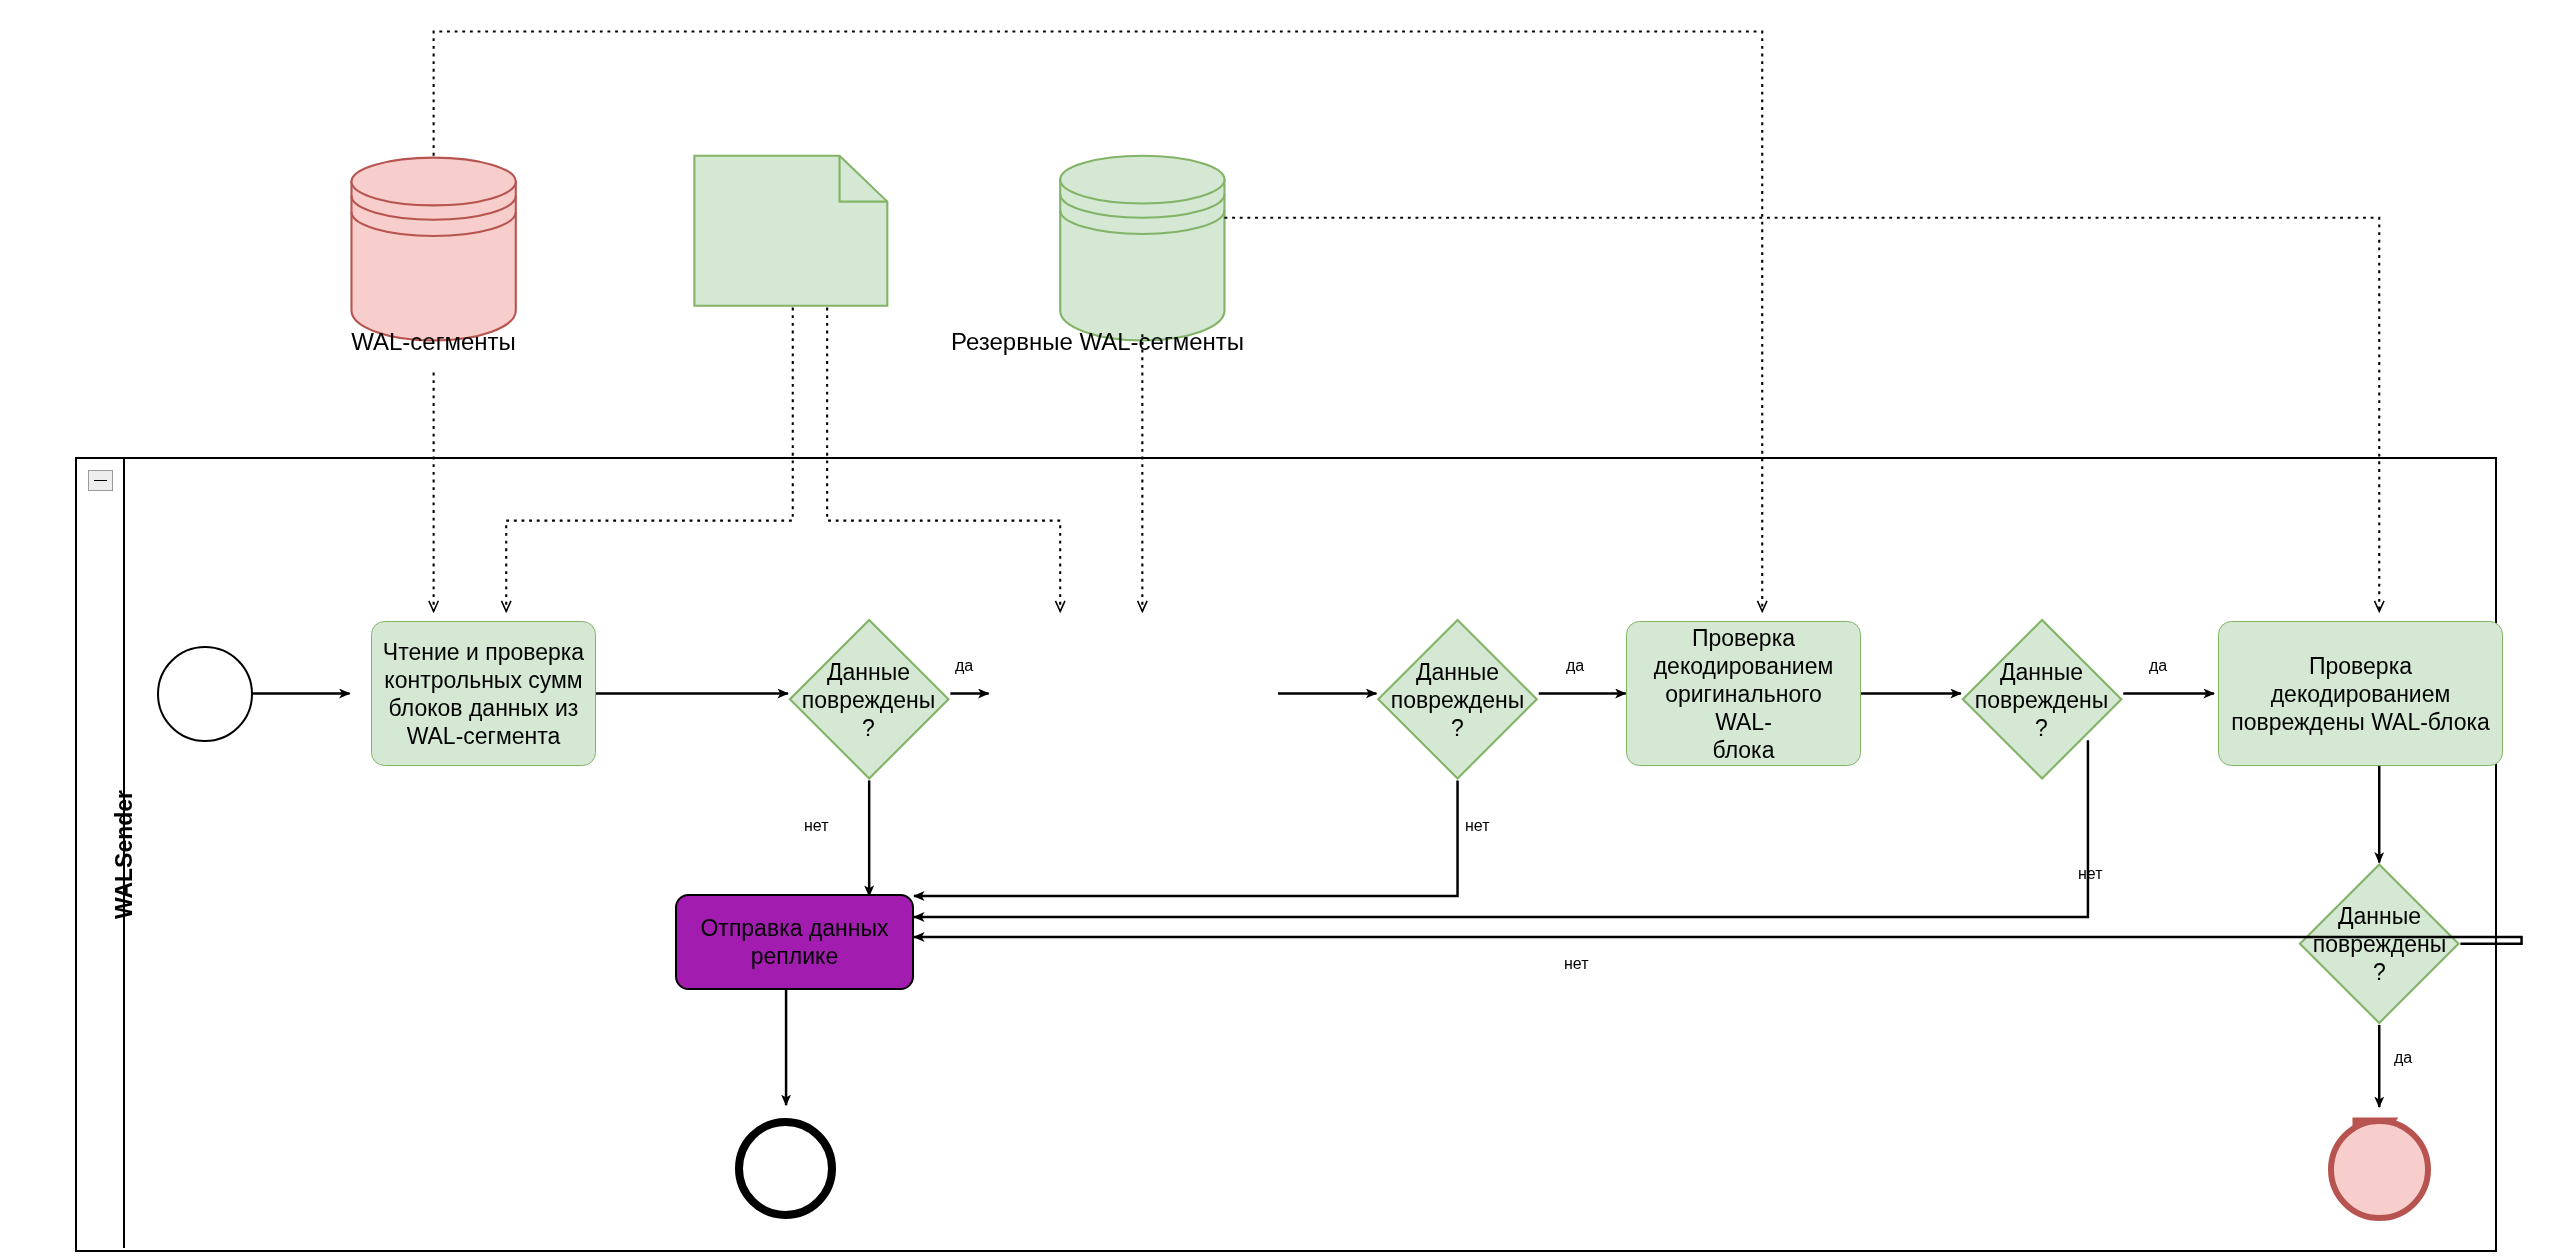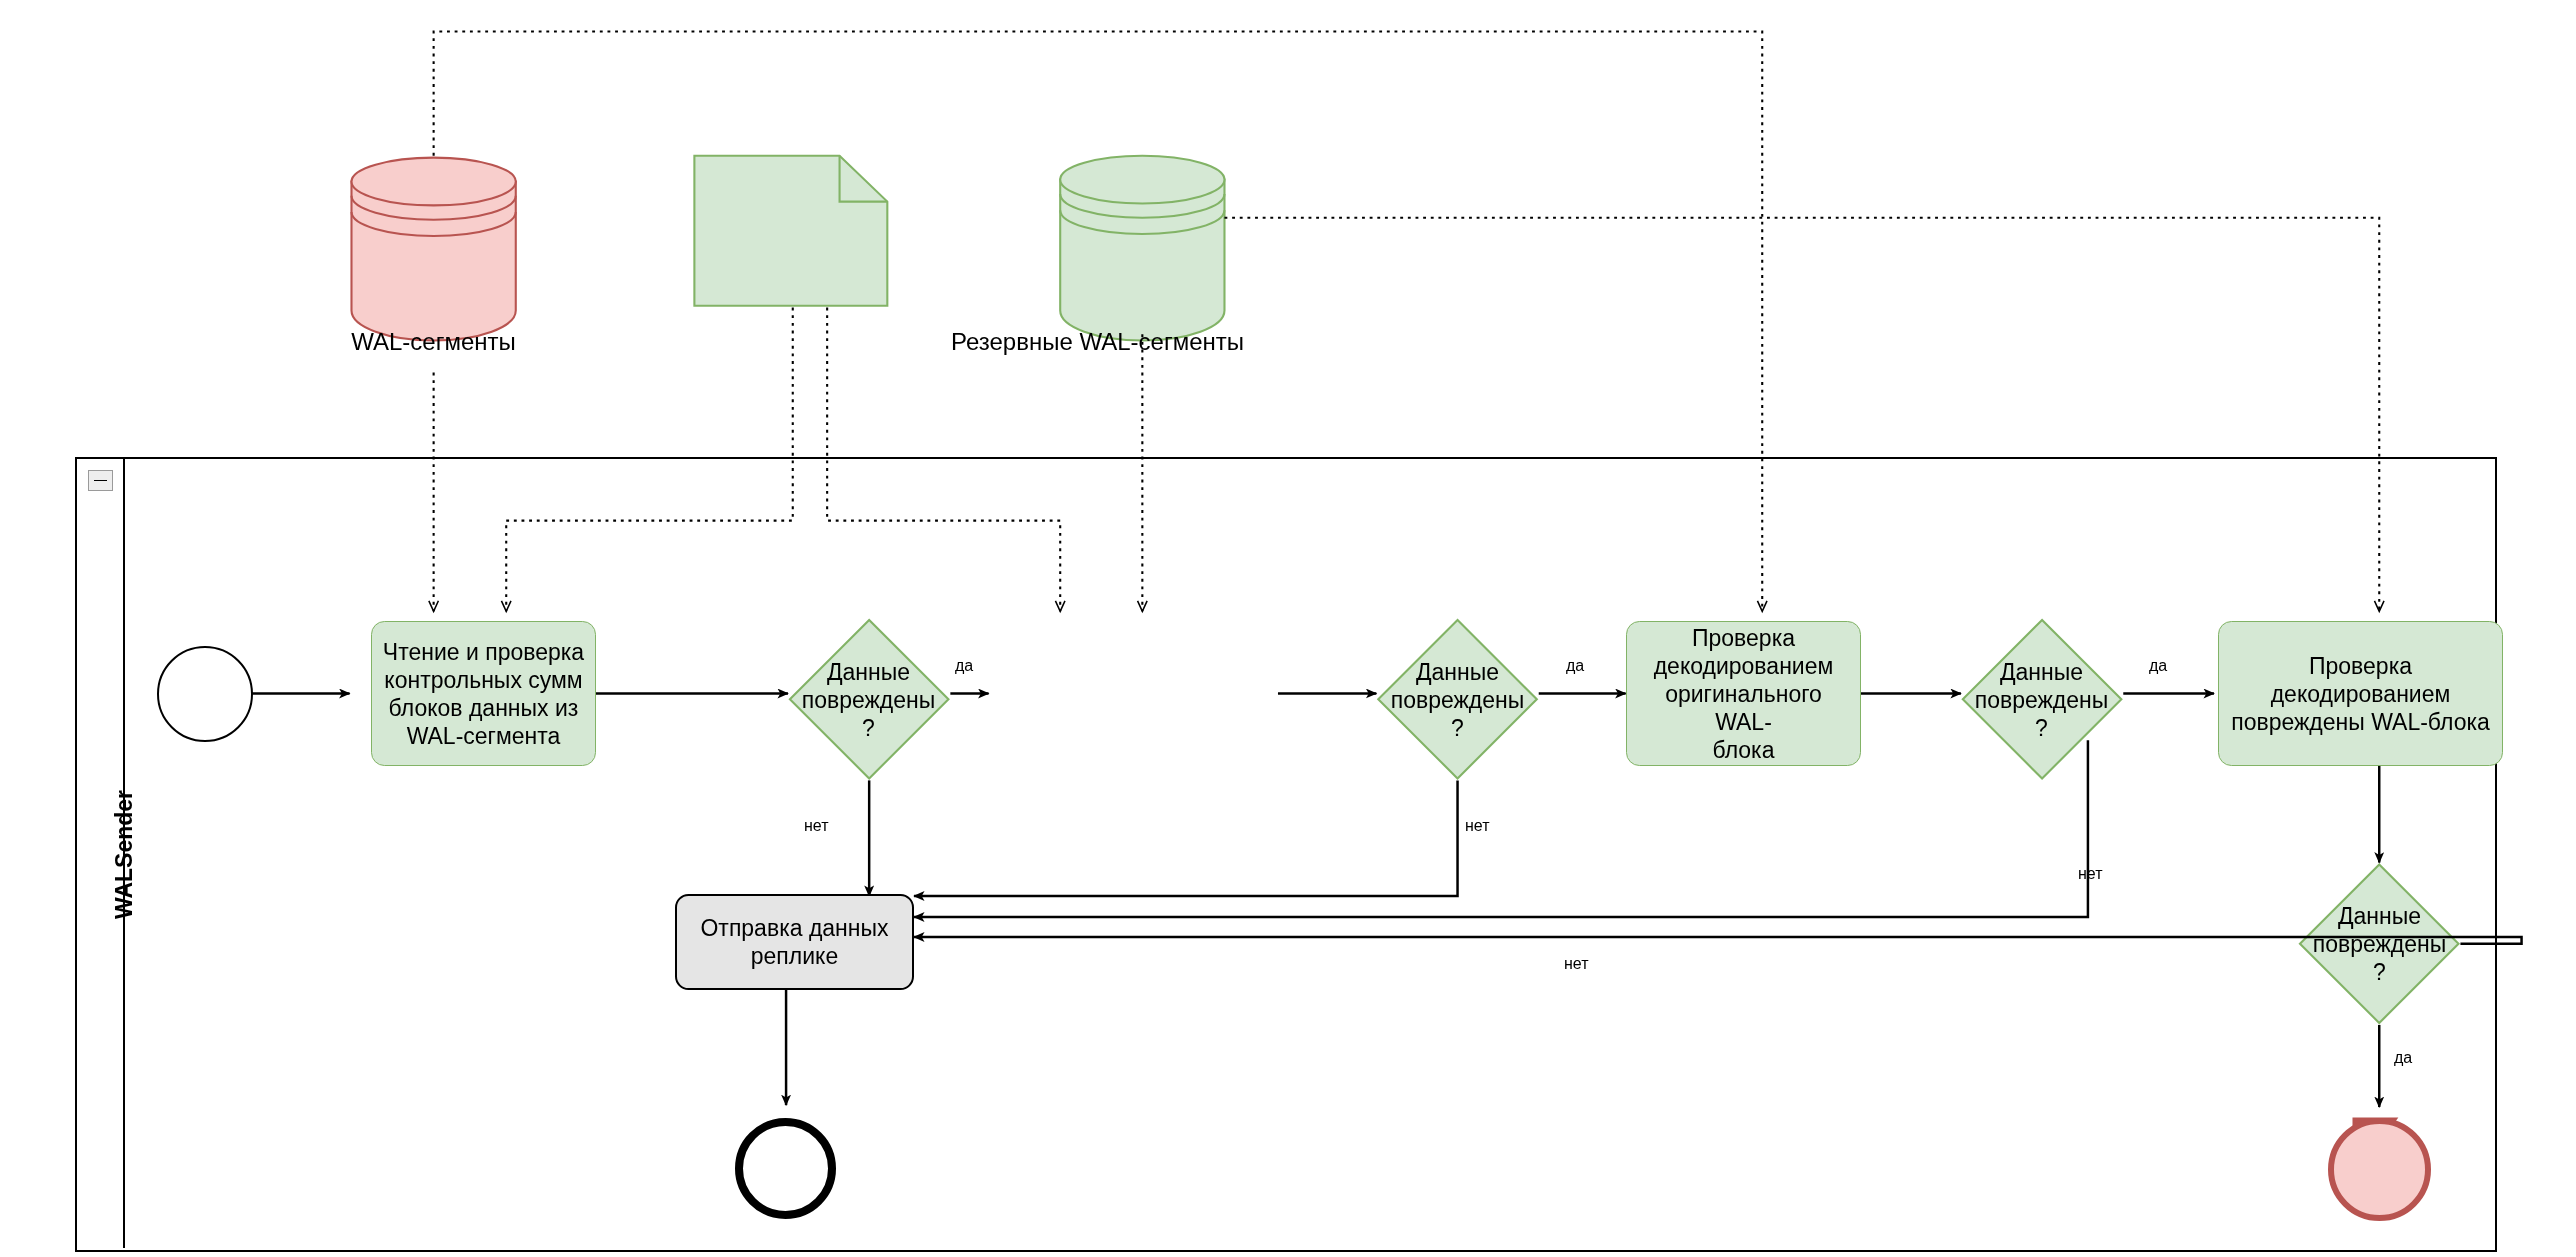--- a/index.html
+++ b/index.html
@@ -19,21 +19,21 @@
     border:1.9px solid #82b366;
     background:#d5e8d4;
     border-radius:13.4px;
     display:flex;align-items:center;justify-content:center;
     text-align:center;
     font-size:23px;line-height:28px;
     padding:3.8px 7.6px;
   }
   .task.plain{
     border:2.4px solid #000000;
-    background:#e5e5e5;
+    background:#a21caf;
   }
 
   
   .gw{display:flex;align-items:center;justify-content:flex-start;}
   .gw .gwtext{
     position:relative;z-index:2;
     text-align:center;font-size:23px;line-height:28px;
     width:181px;
   }
 

